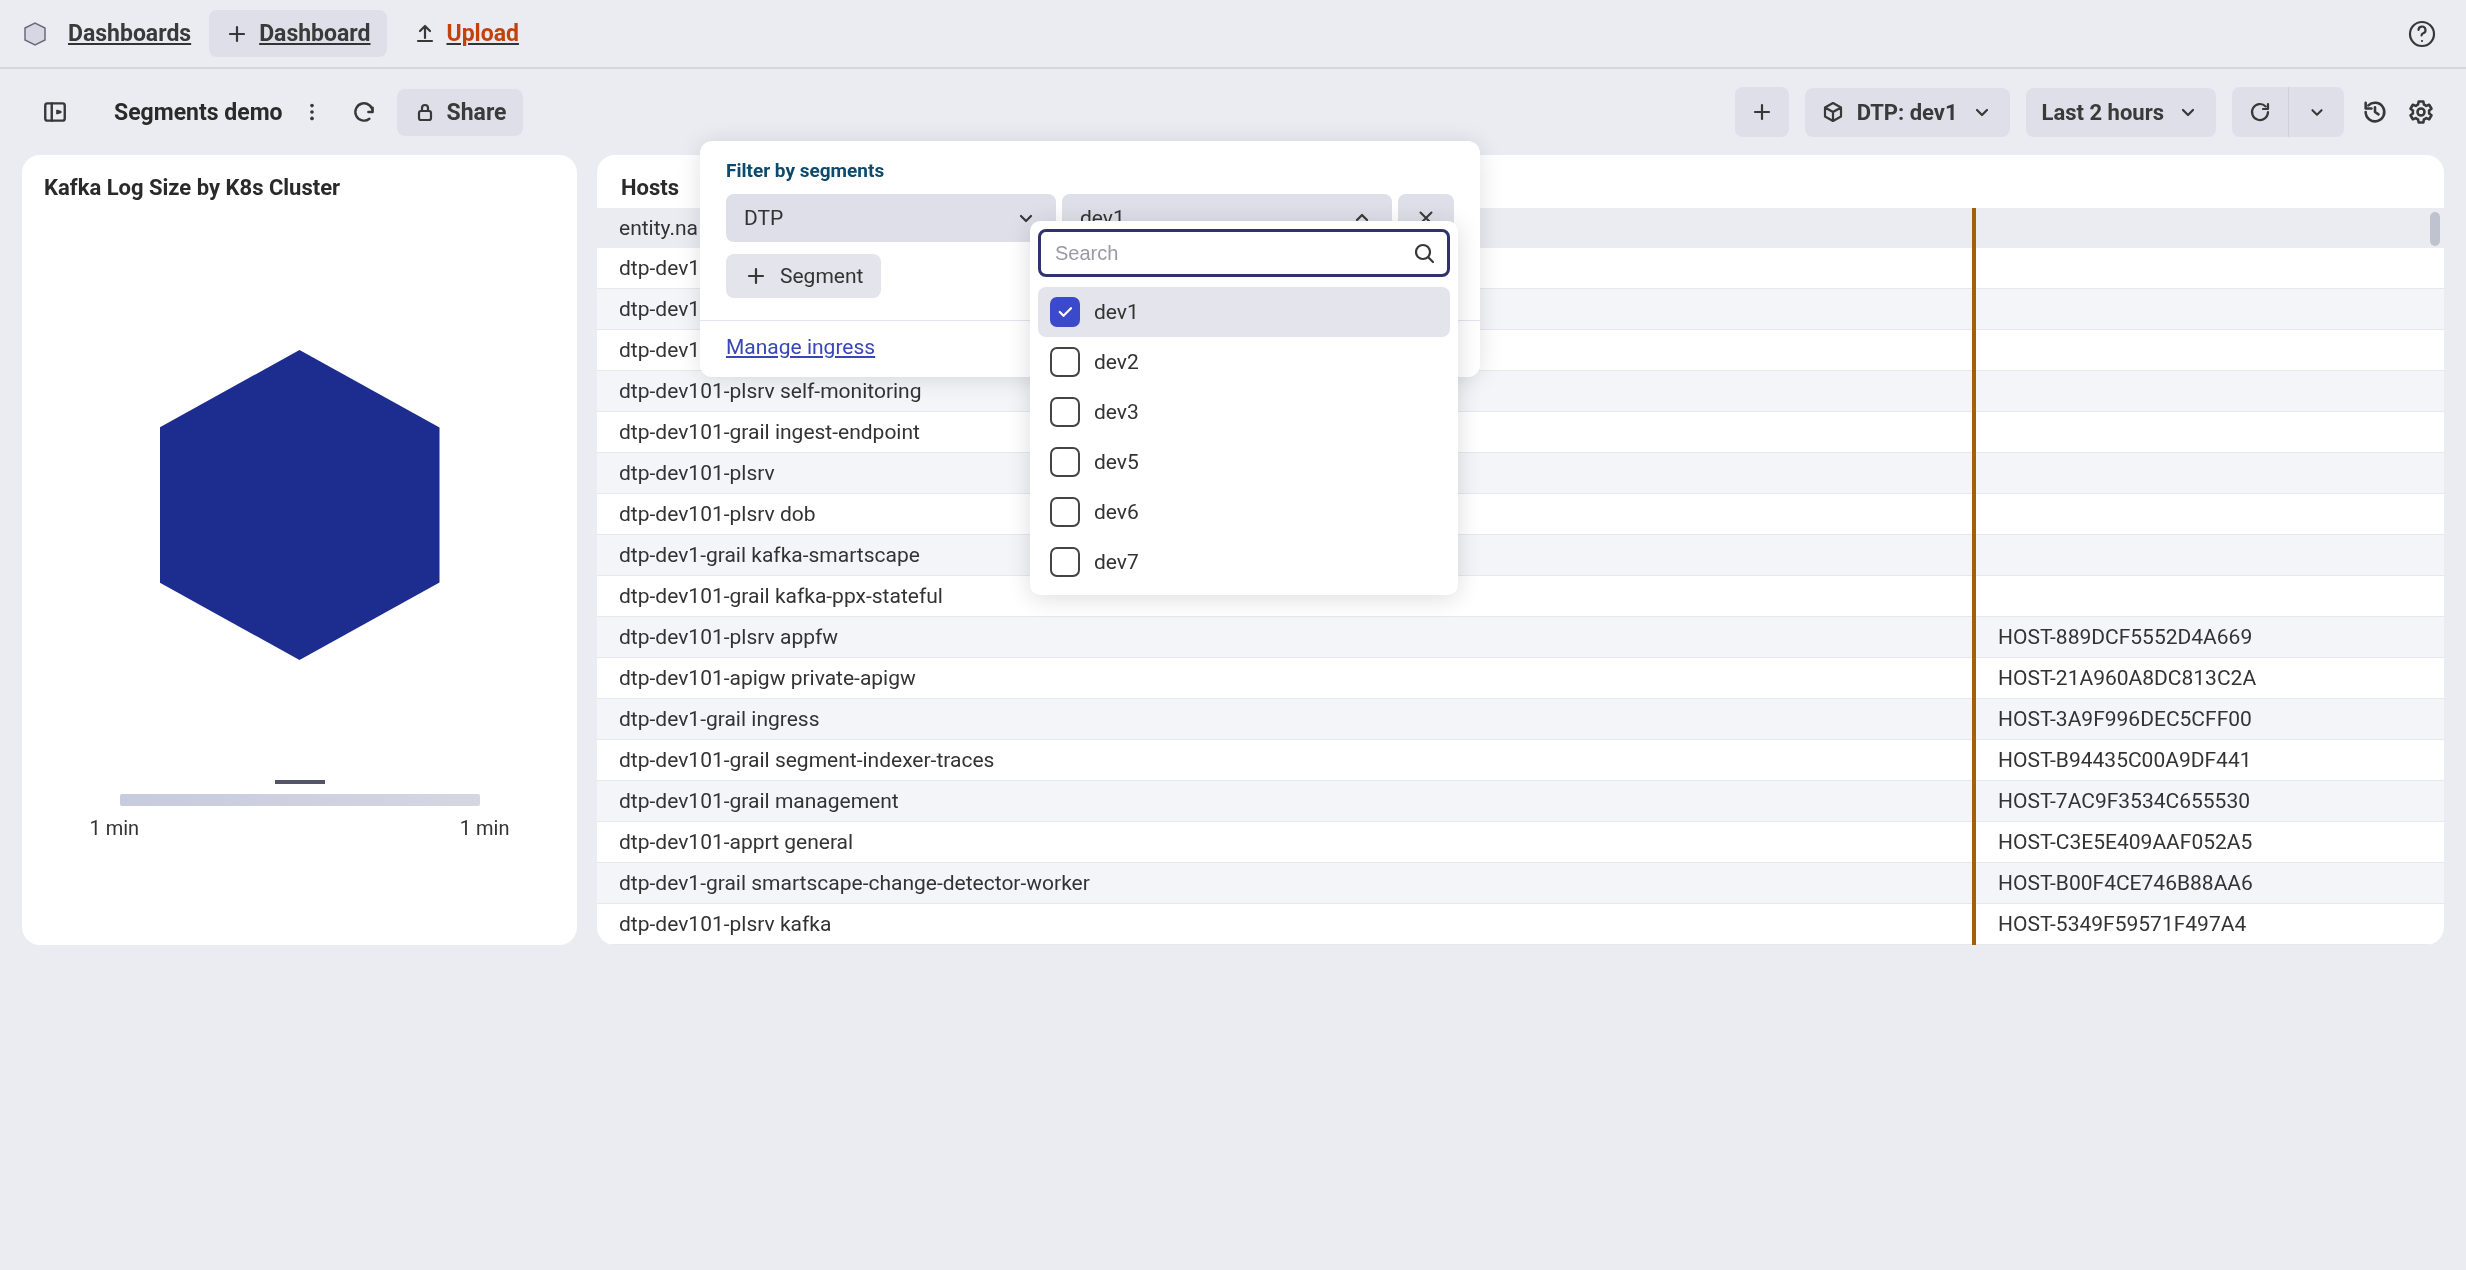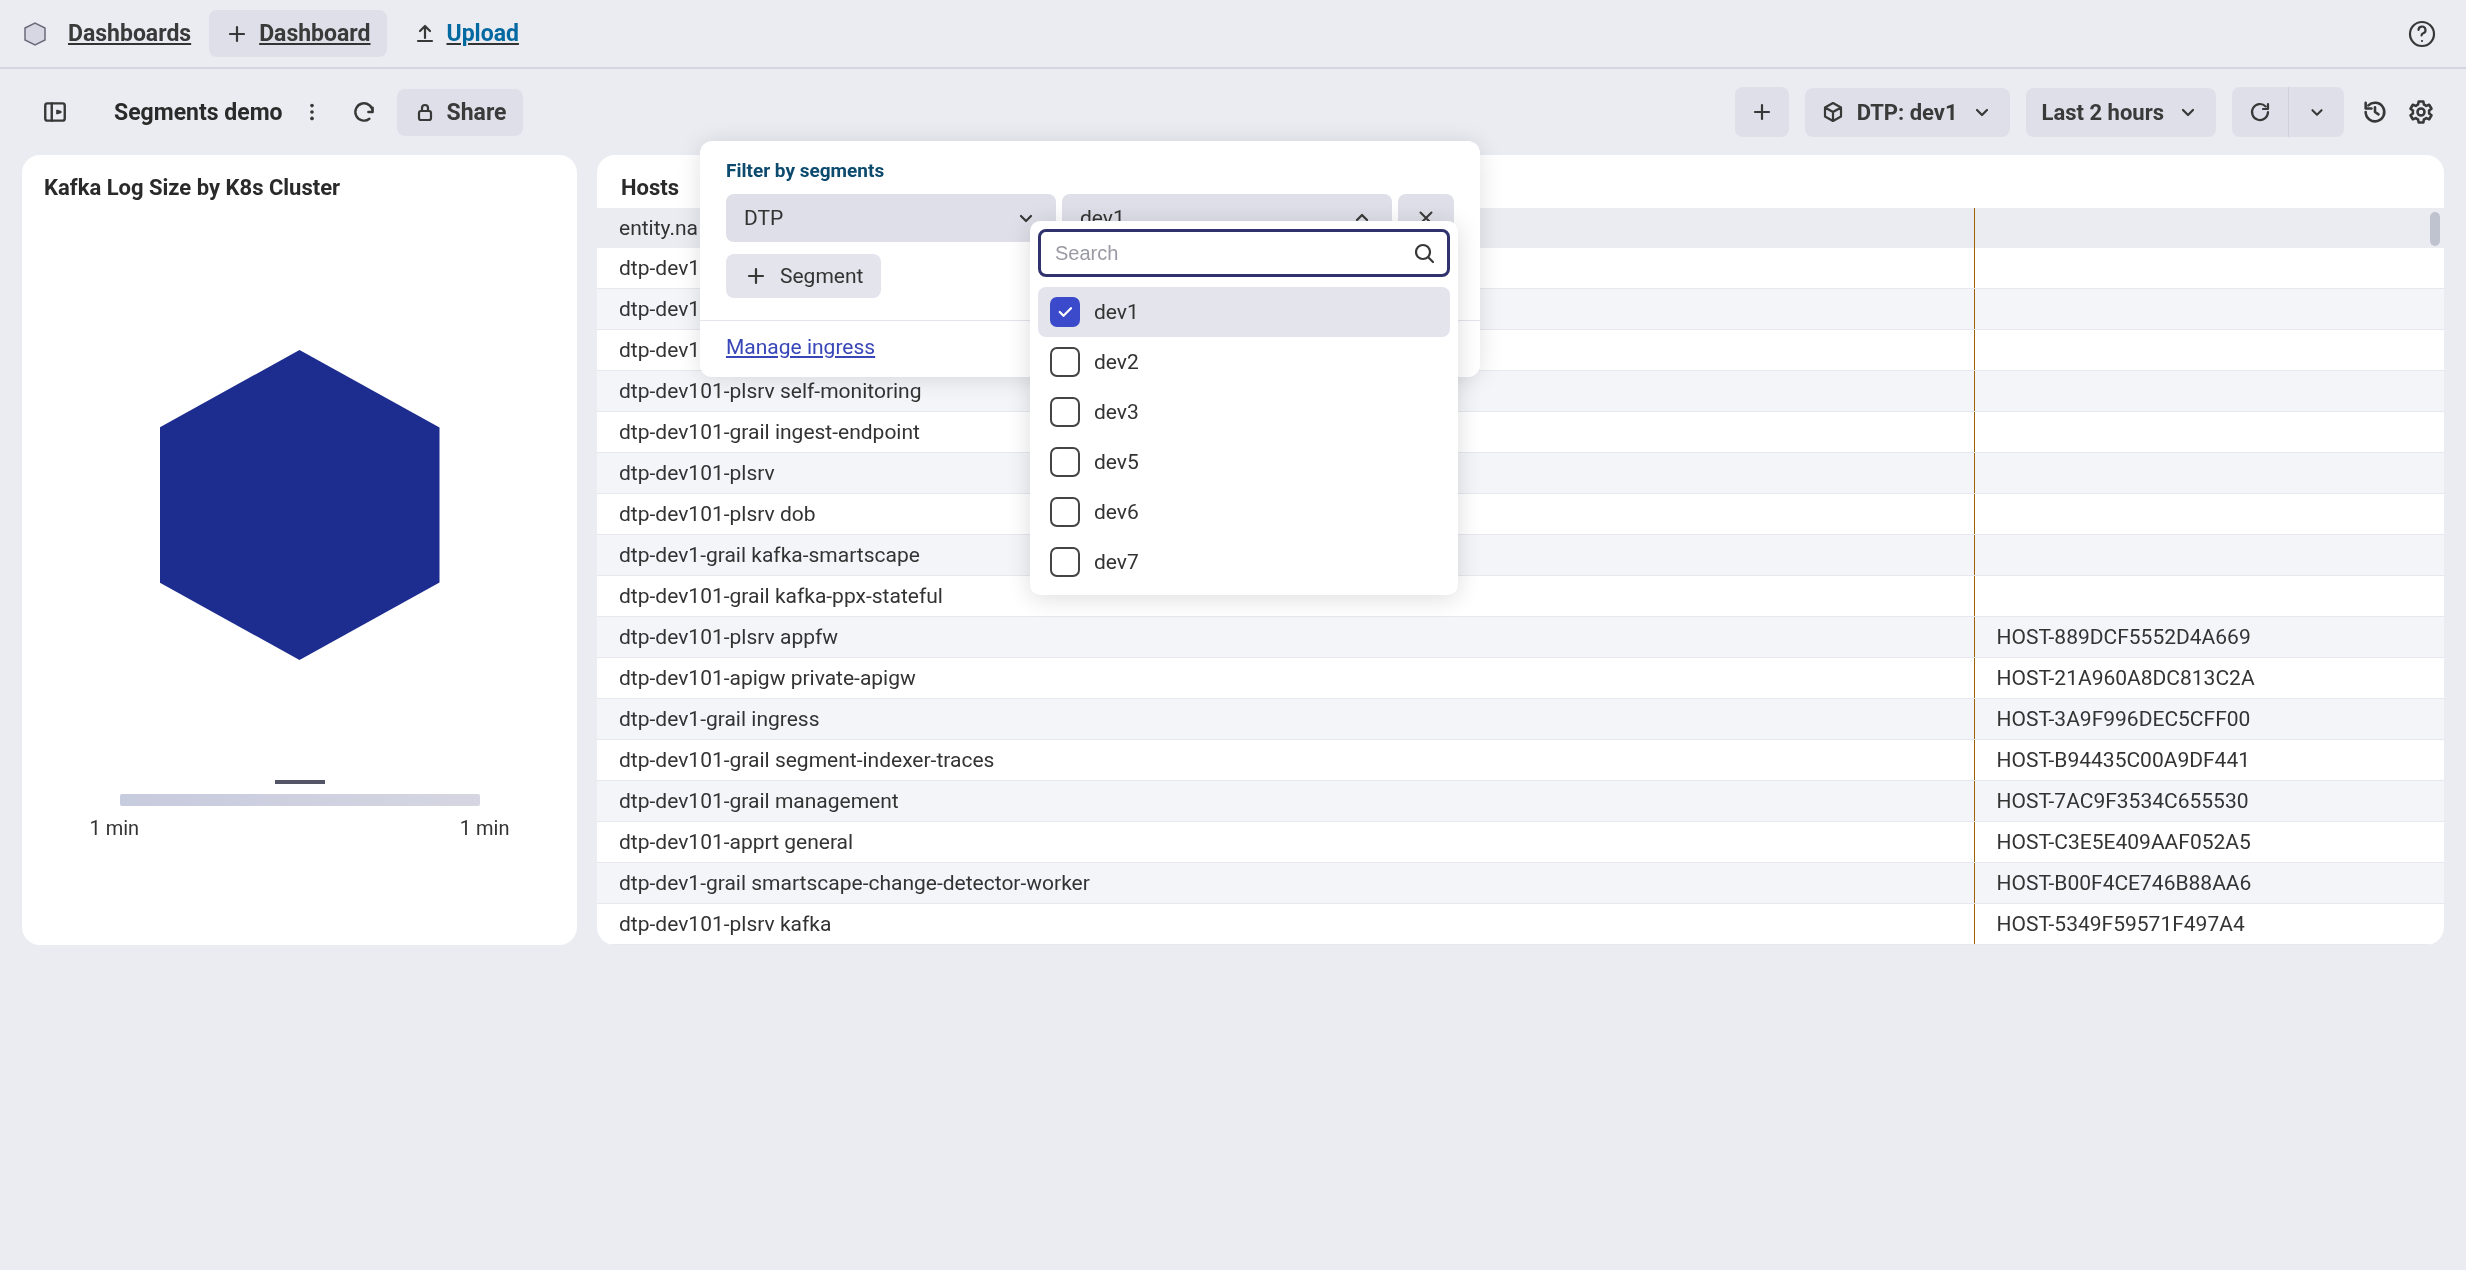--- a/index.html
+++ b/index.html
@@ -46,21 +46,21 @@
   color: #3a3a3a;
   cursor: pointer;
 }
 .ghost-button {
   display: inline-flex;
   align-items: center;
   gap: 10px;
   padding: 10px 16px;
   font-weight: 700;
   font-size: 23px;
-  color: #0369a1;
+  color: #c2410c;
   cursor: pointer;
 }
 .icon-stroke { stroke: #383838; stroke-width: 2.2; fill: none; stroke-linecap: round; stroke-linejoin: round; }
 .icon-wrap { width: 24px; height: 24px; display: inline-flex; align-items: center; justify-content: center; }
 .help-icon {
   position: absolute;
   right: 30px;
   top: 50%;
   transform: translateY(-50%);
   width: 28px;
@@ -191,21 +191,21 @@
   padding: 8px 22px;
   background: #ebecf2;
 }
 .table td {
   padding: 8px 22px;
   font-size: 21px;
   color: #333;
   border-bottom: 1px solid #e6e7ef;
 }
 .table tr:nth-child(even) td { background: #f4f5f9; }
-.col2 { border-left: 1px solid #a16207; width: 470px; }
+.col2 { border-left: 4px solid #a16207; width: 470px; }
 .scrollbar-fake {
   position: absolute;
   right: 4px;
   top: 4px;
   width: 10px;
   height: 34px;
   background: #bfc2cf;
   border-radius: 5px;
 }
 

